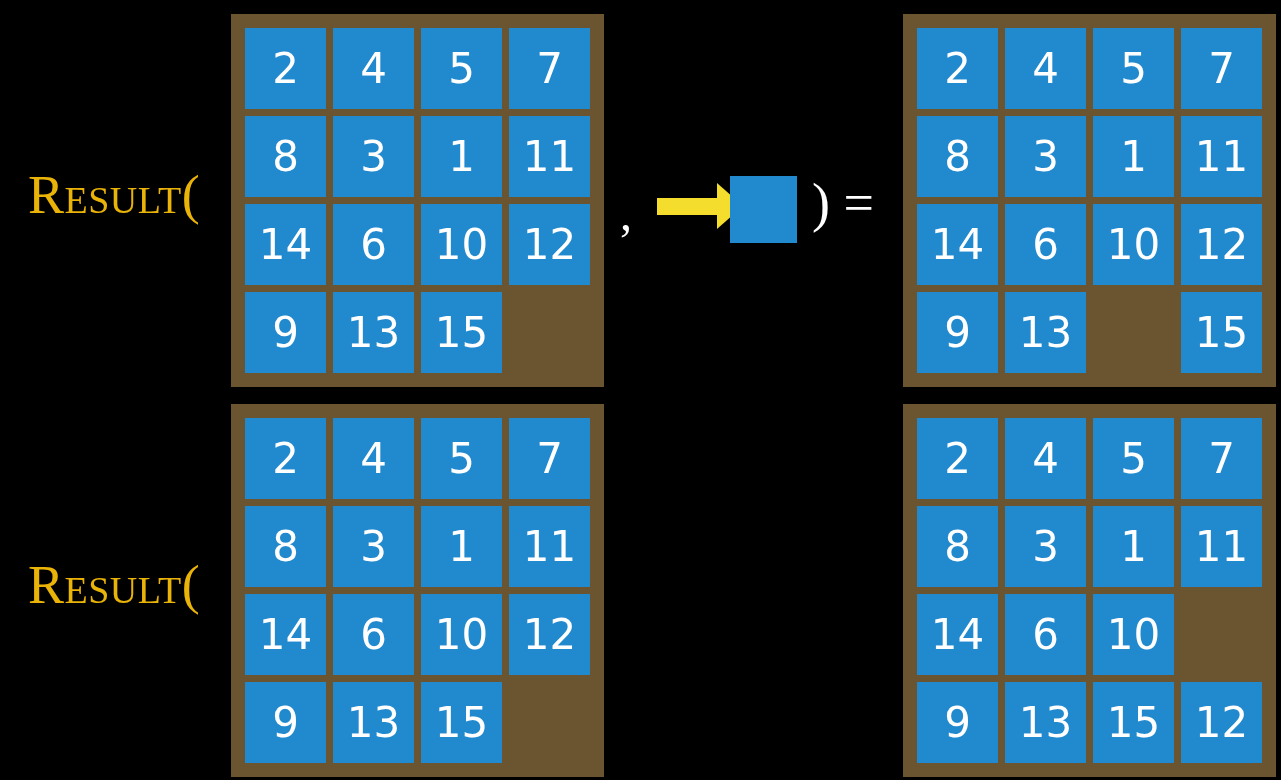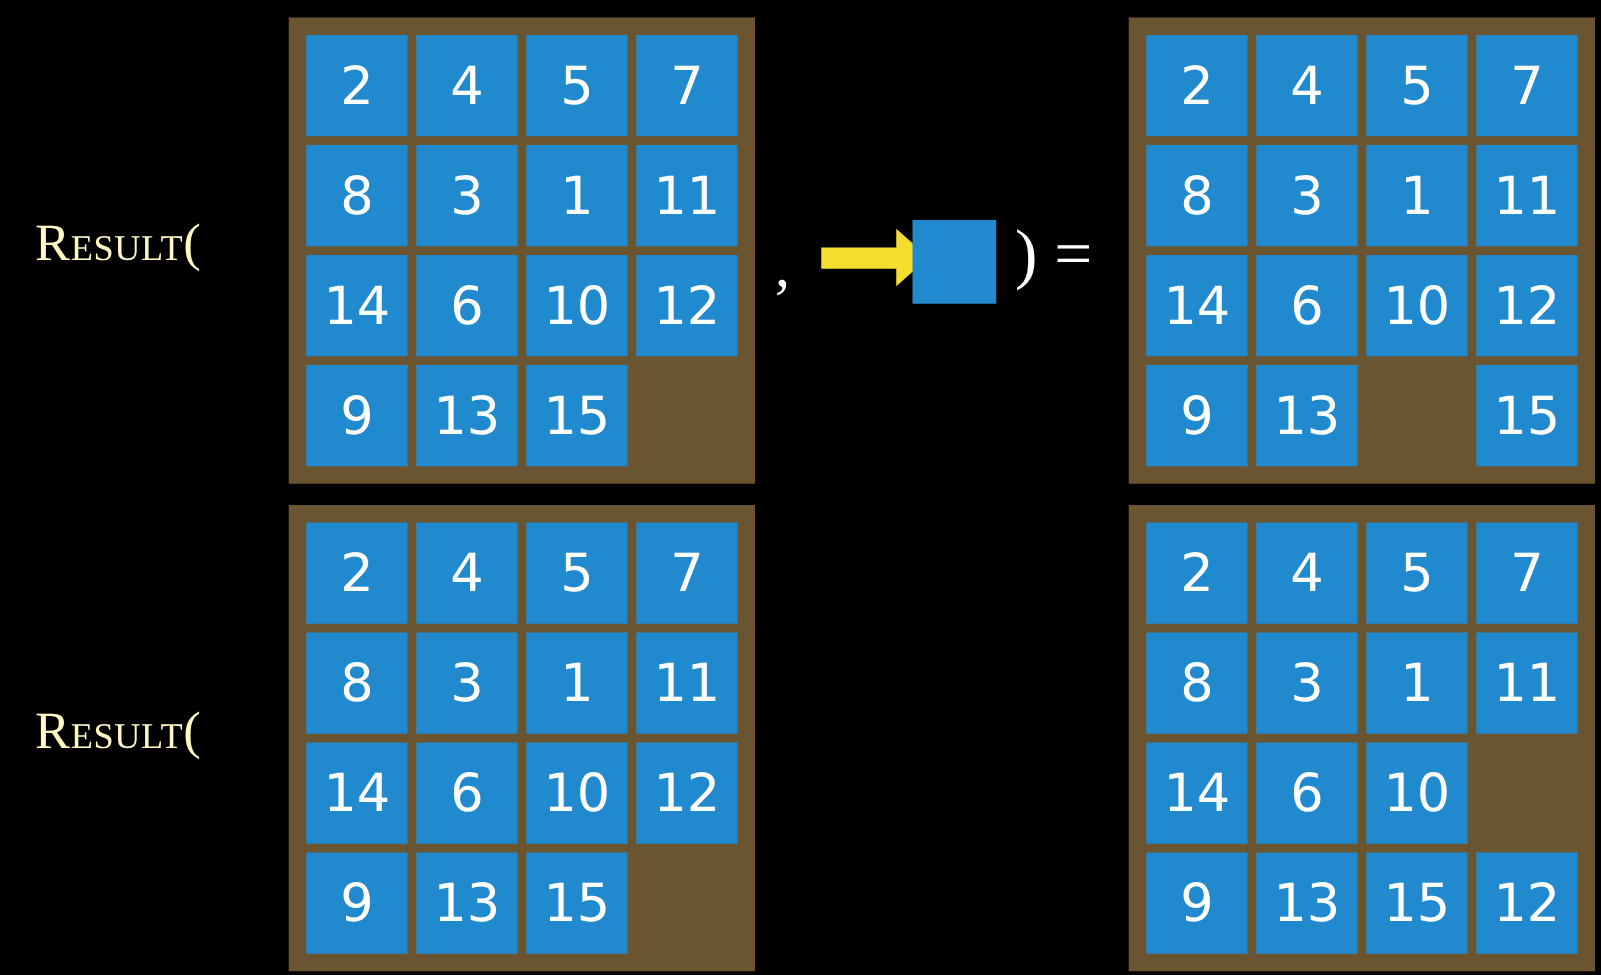--- a/index.html
+++ b/index.html
@@ -32,23 +32,23 @@
   }
   .eq-row.row-1 { top: 0px; }
   .eq-row.row-2 { top: 390px; }
 
   
   .result-label {
     position: absolute;
     left: 28px;
     top: 50%;
     transform: translateY(-50%);
-    color: #fef9c3;
-    font-family: "Liberation Serif", "DejaVu Serif", serif;
-    font-size: 42px;
+    color: #eab308;
+    font-family: "Liberation Serif", "DejaVu Serif", serif;
+    font-size: 54px;
     font-variant: small-caps;
     letter-spacing: 0.5px;
     white-space: nowrap;
     line-height: 1;
     user-select: none;
   }
 
   
   .comma {
     position: absolute;

